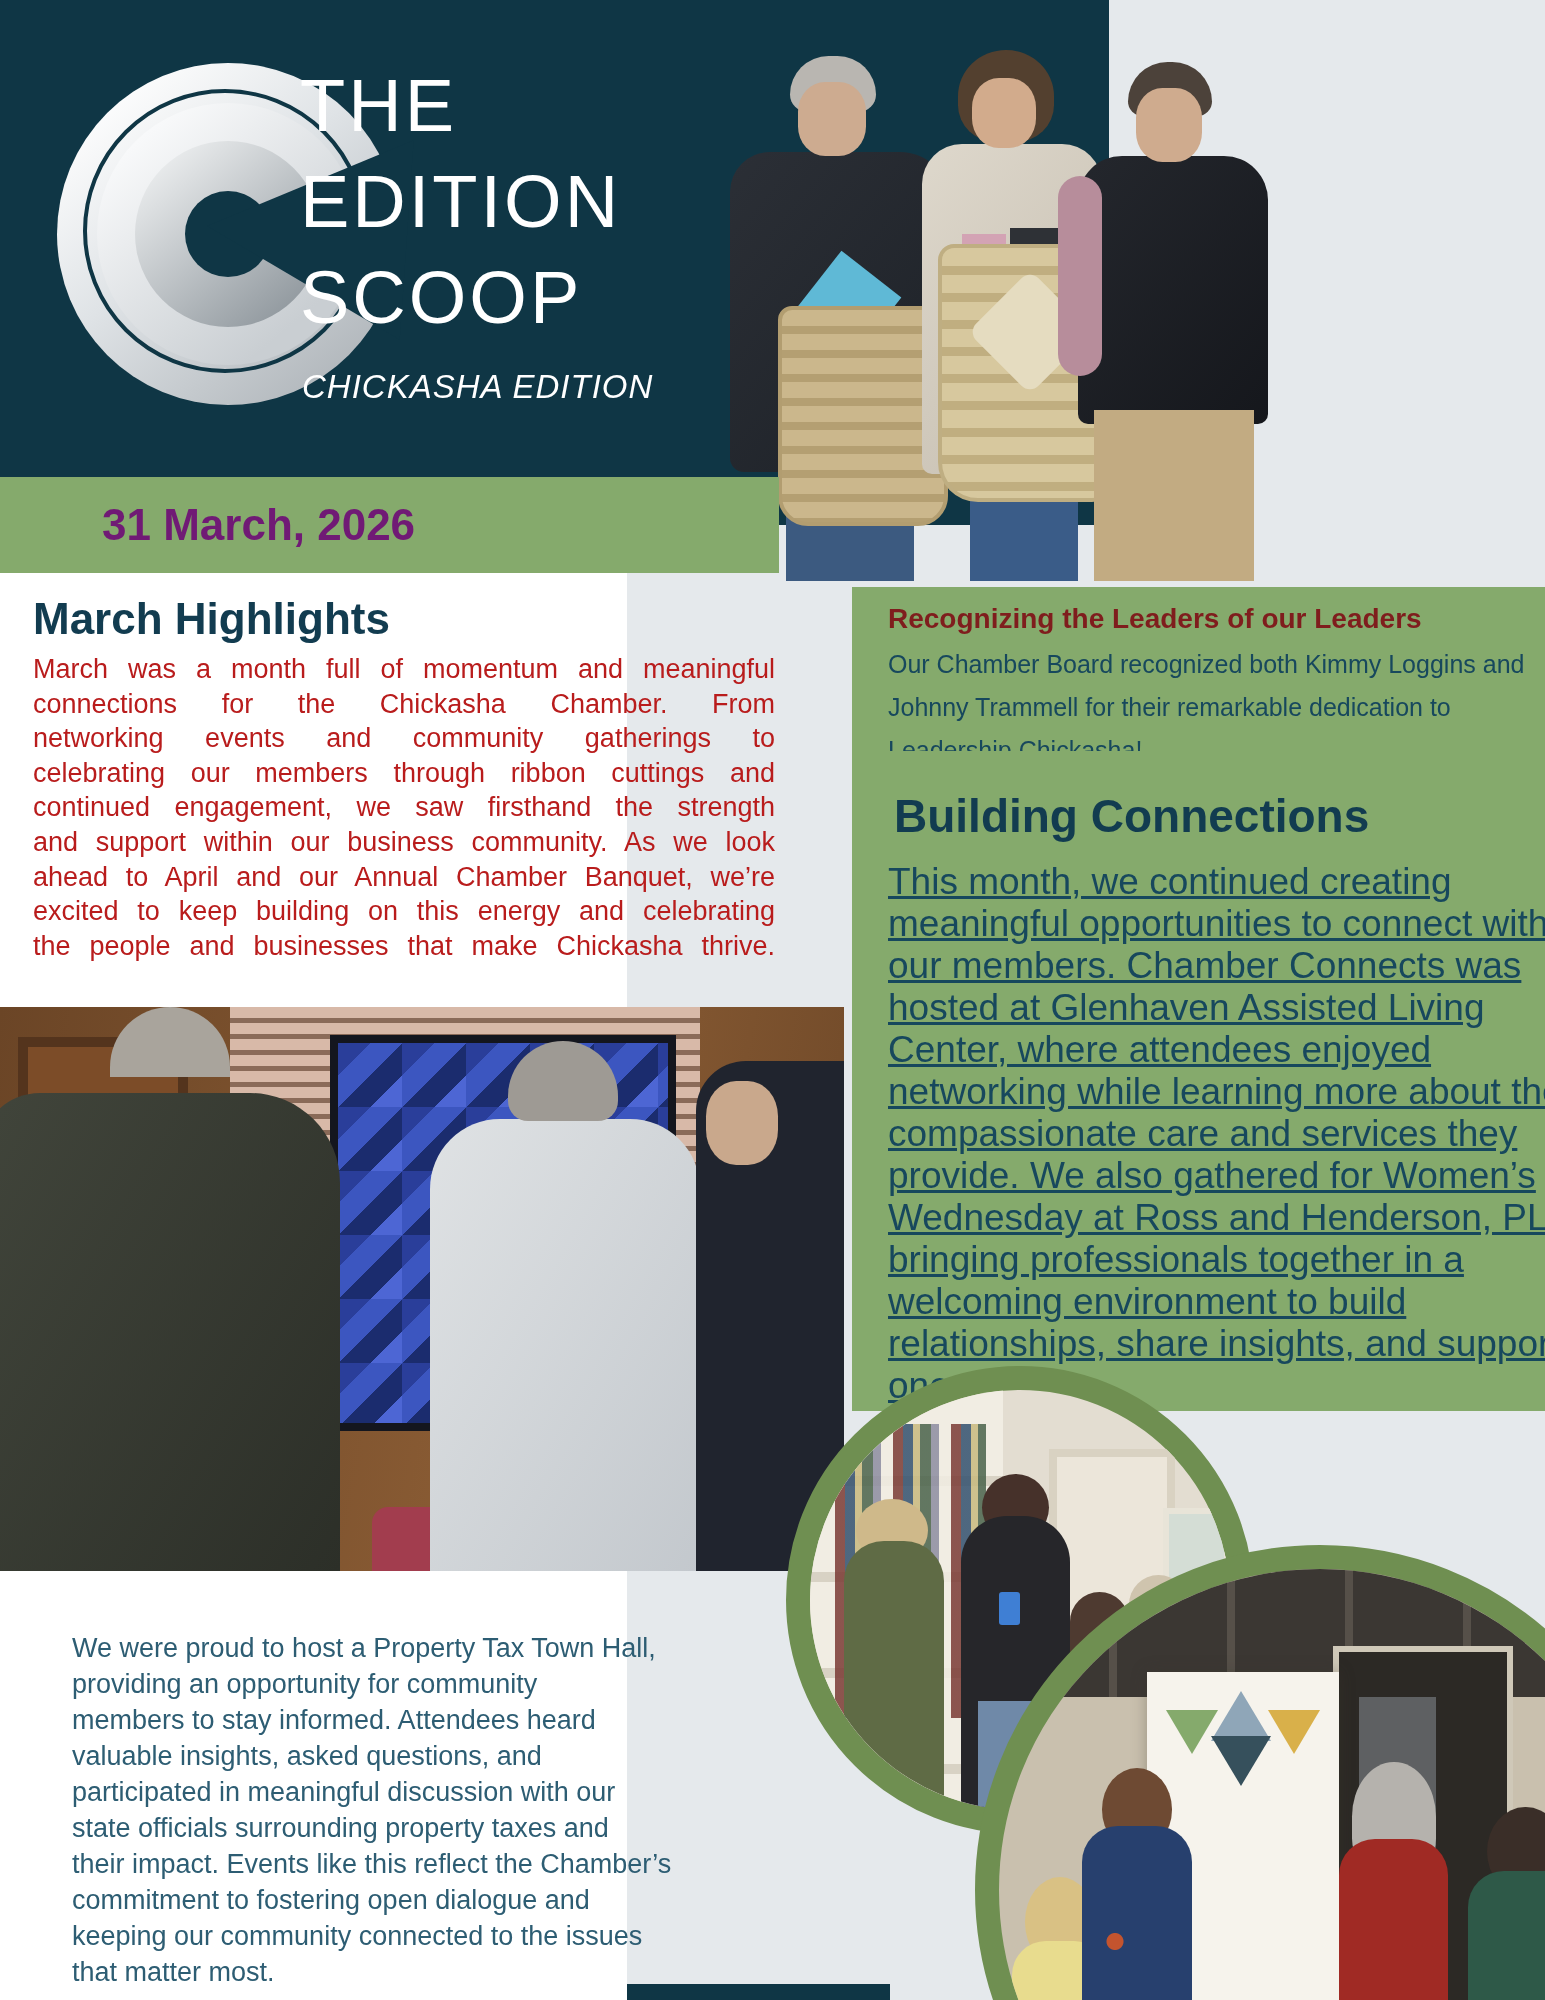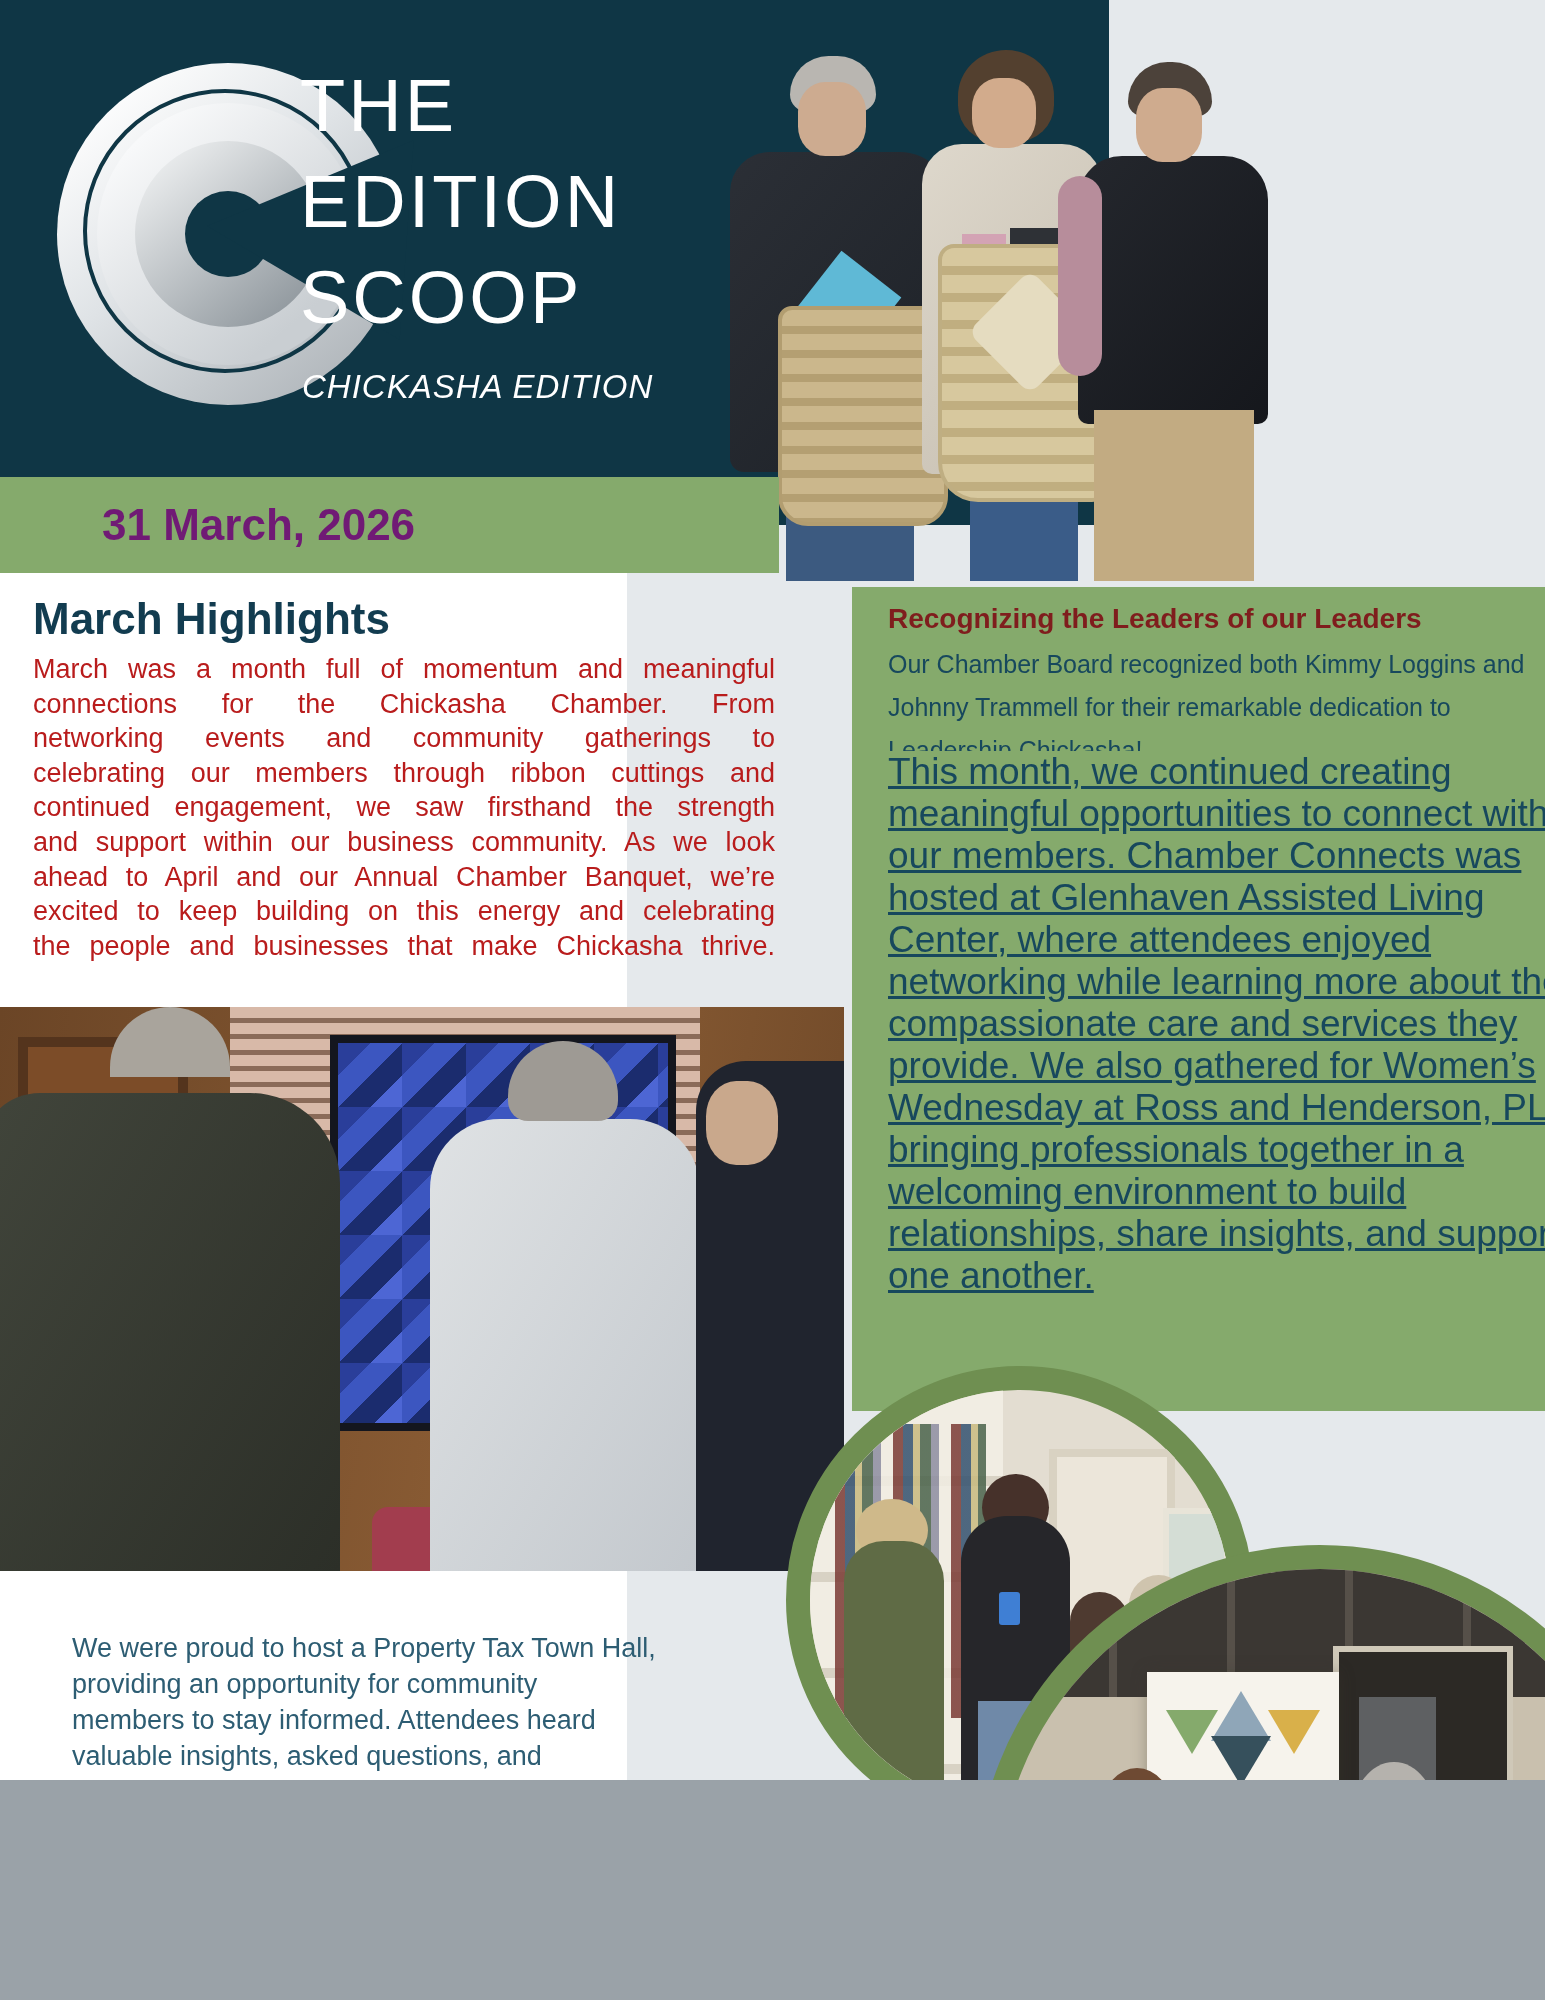--- a/index.html
+++ b/index.html
@@ -1,16 +1,16 @@
 <!DOCTYPE html>
 <html><head>
 <meta charset="utf-8">
 <style>
   html,body{margin:0;padding:0;background:#9aa2a8;}
-  #page{position:relative;width:1545px;height:1780px;background:#e5e9ec;overflow:hidden;
+  #page{position:relative;width:1545px;height:2000px;background:#e5e9ec;overflow:hidden;
         font-family:"Liberation Sans","DejaVu Sans",sans-serif;}
   .abs{position:absolute;}
 
   
   #teal-header{left:0;top:0;width:1109px;height:525px;background:#0f3645;}
   #masthead-title{left:300px;top:58px;color:#fff;font-size:74px;line-height:96px;
                   font-weight:400;letter-spacing:3px;}
   #masthead-edition{left:302px;top:368px;color:#fff;font-size:33px;font-style:italic;
                     letter-spacing:1px;font-weight:400;}
   
@@ -205,20 +205,21 @@
 the people and businesses that make Chickasha thrive.</div>
 
   <div class="abs green-box" id="recognizing-box">
     <div id="recognizing-heading">Recognizing the Leaders of our Leaders</div>
     <div id="recognizing-body">Our Chamber Board recognized both Kimmy Loggins and
 Johnny Trammell for their remarkable dedication to
 Leadership Chickasha!</div>
   </div>
 
   <div class="abs green-box" id="building-box">
+    <div id="building-heading">Building Connections</div>
     <div id="building-body">This month, we continued creating
 meaningful opportunities to connect with
 our members. Chamber Connects was
 hosted at Glenhaven Assisted Living
 Center, where attendees enjoyed
 networking while learning more about the
 compassionate care and services they
 provide. We also gathered for Women’s
 Wednesday at Ross and Henderson, PLLC,
 bringing professionals together in a

